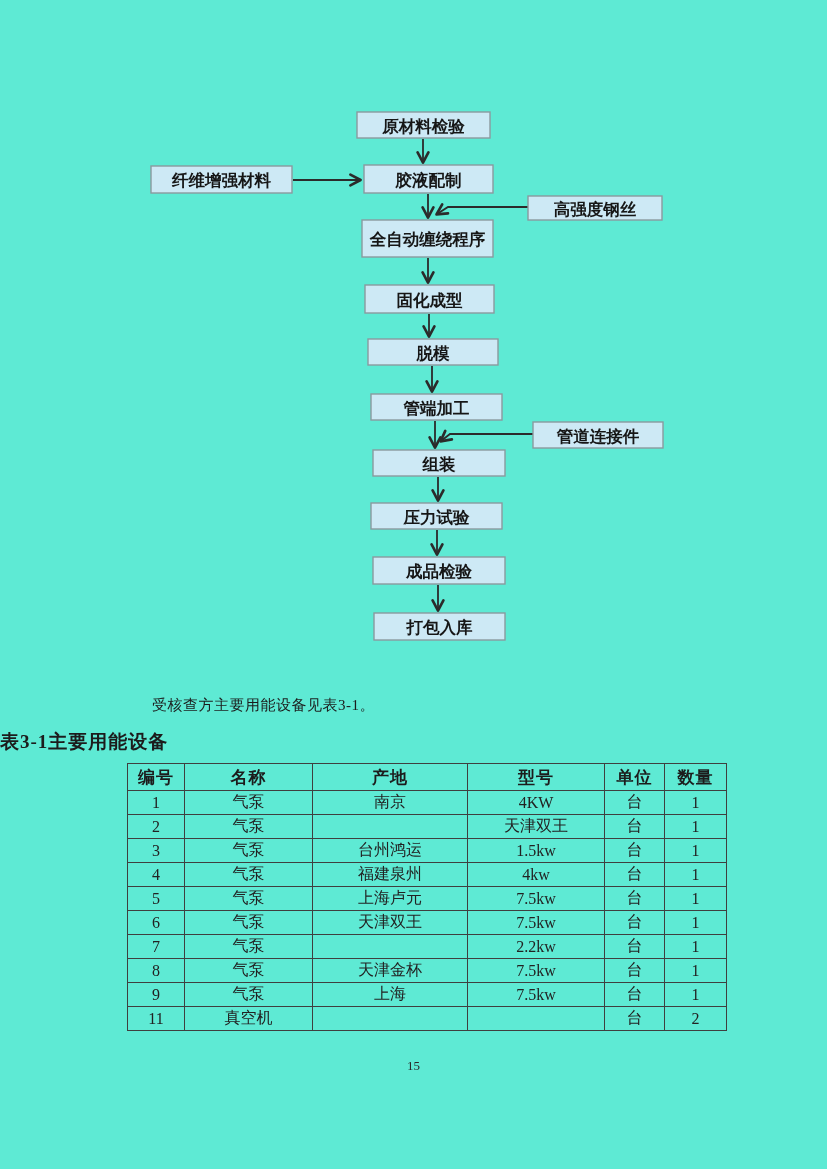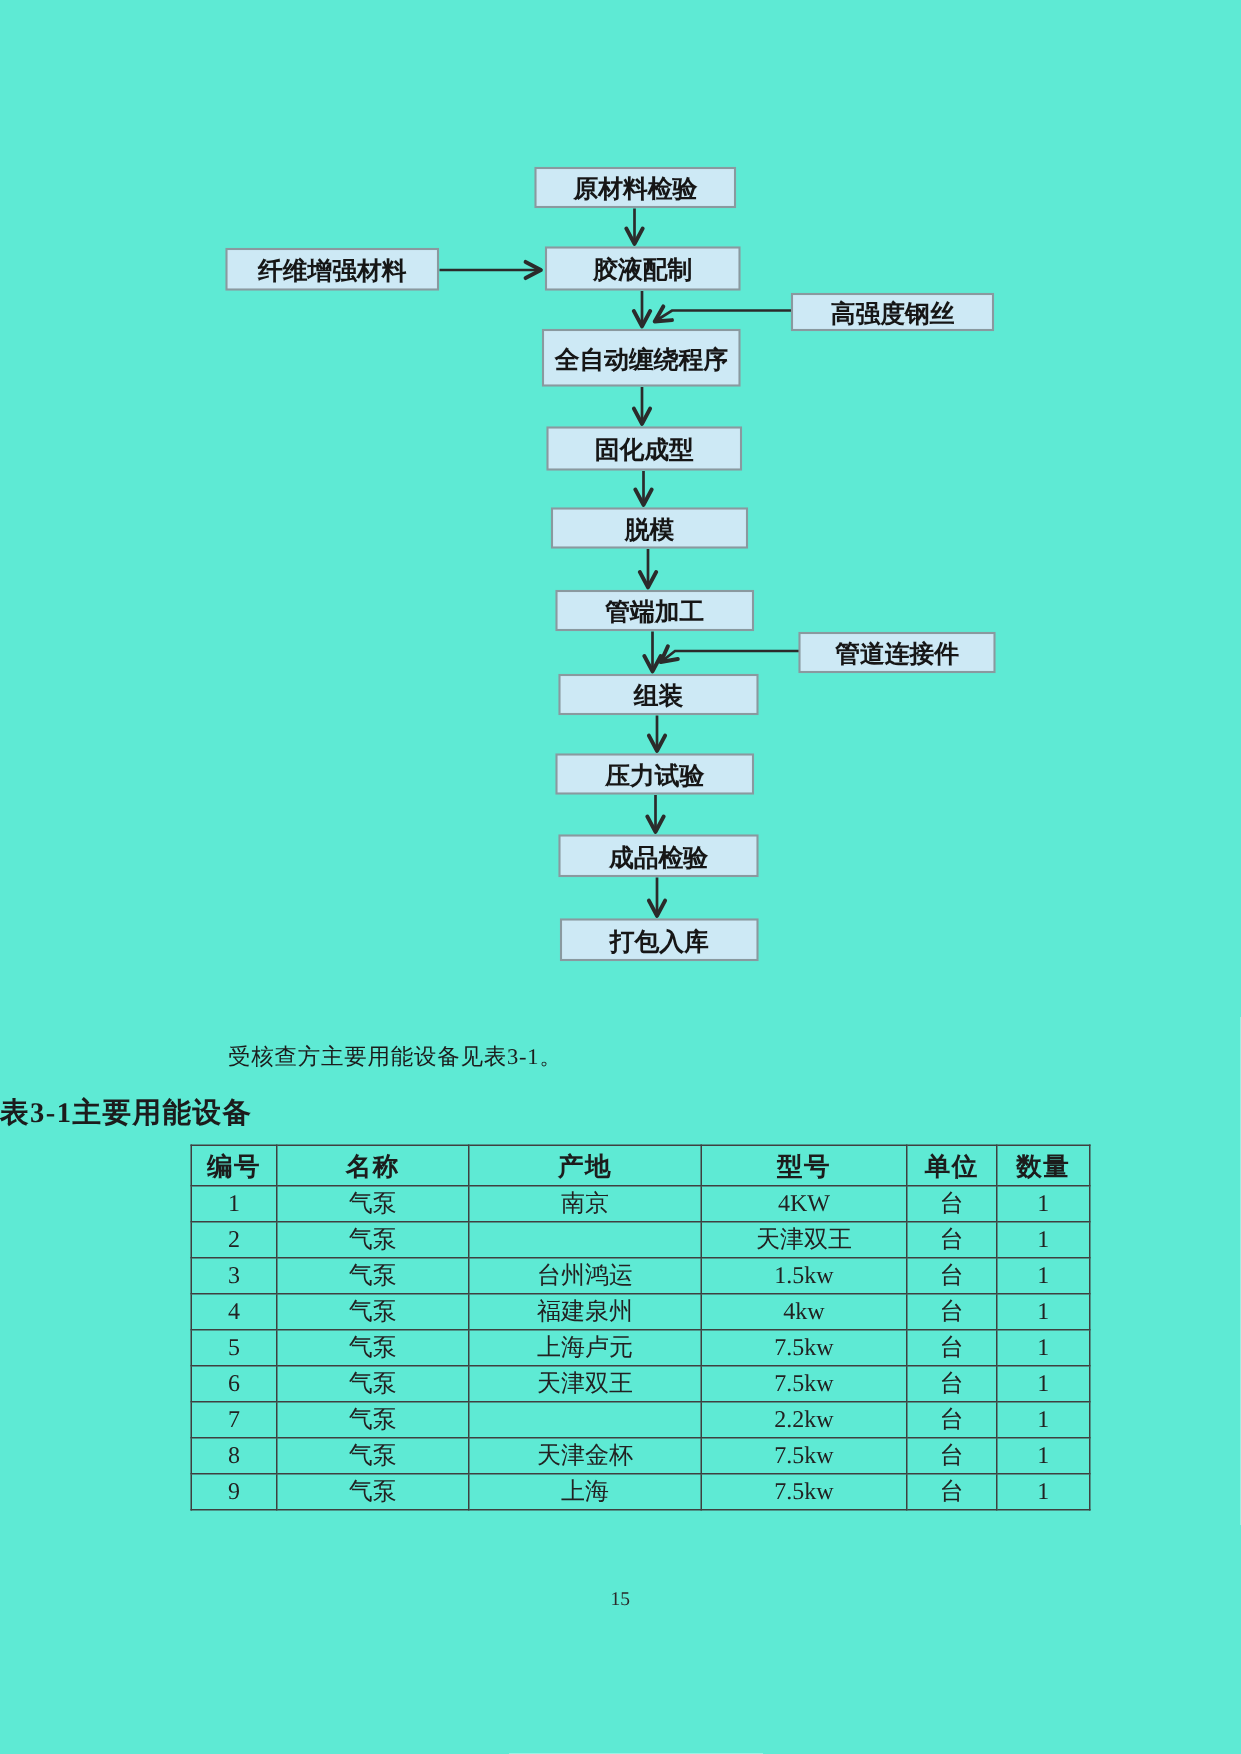--- a/index.html
+++ b/index.html
@@ -250,19 +250,27 @@
             <td>1</td>
           </tr>
           <tr>
             <td>9</td>
             <td>气泵</td>
             <td>上海</td>
             <td>7.5kw</td>
             <td>台</td>
             <td>1</td>
           </tr>
+          <tr>
+            <td>11</td>
+            <td>真空机</td>
+            <td></td>
+            <td></td>
+            <td>台</td>
+            <td>2</td>
+          </tr>
         </tbody>
     </table>
   </div>
 
   <div class="page-number">15</div>
 
 </div>
 
 </body></html>

